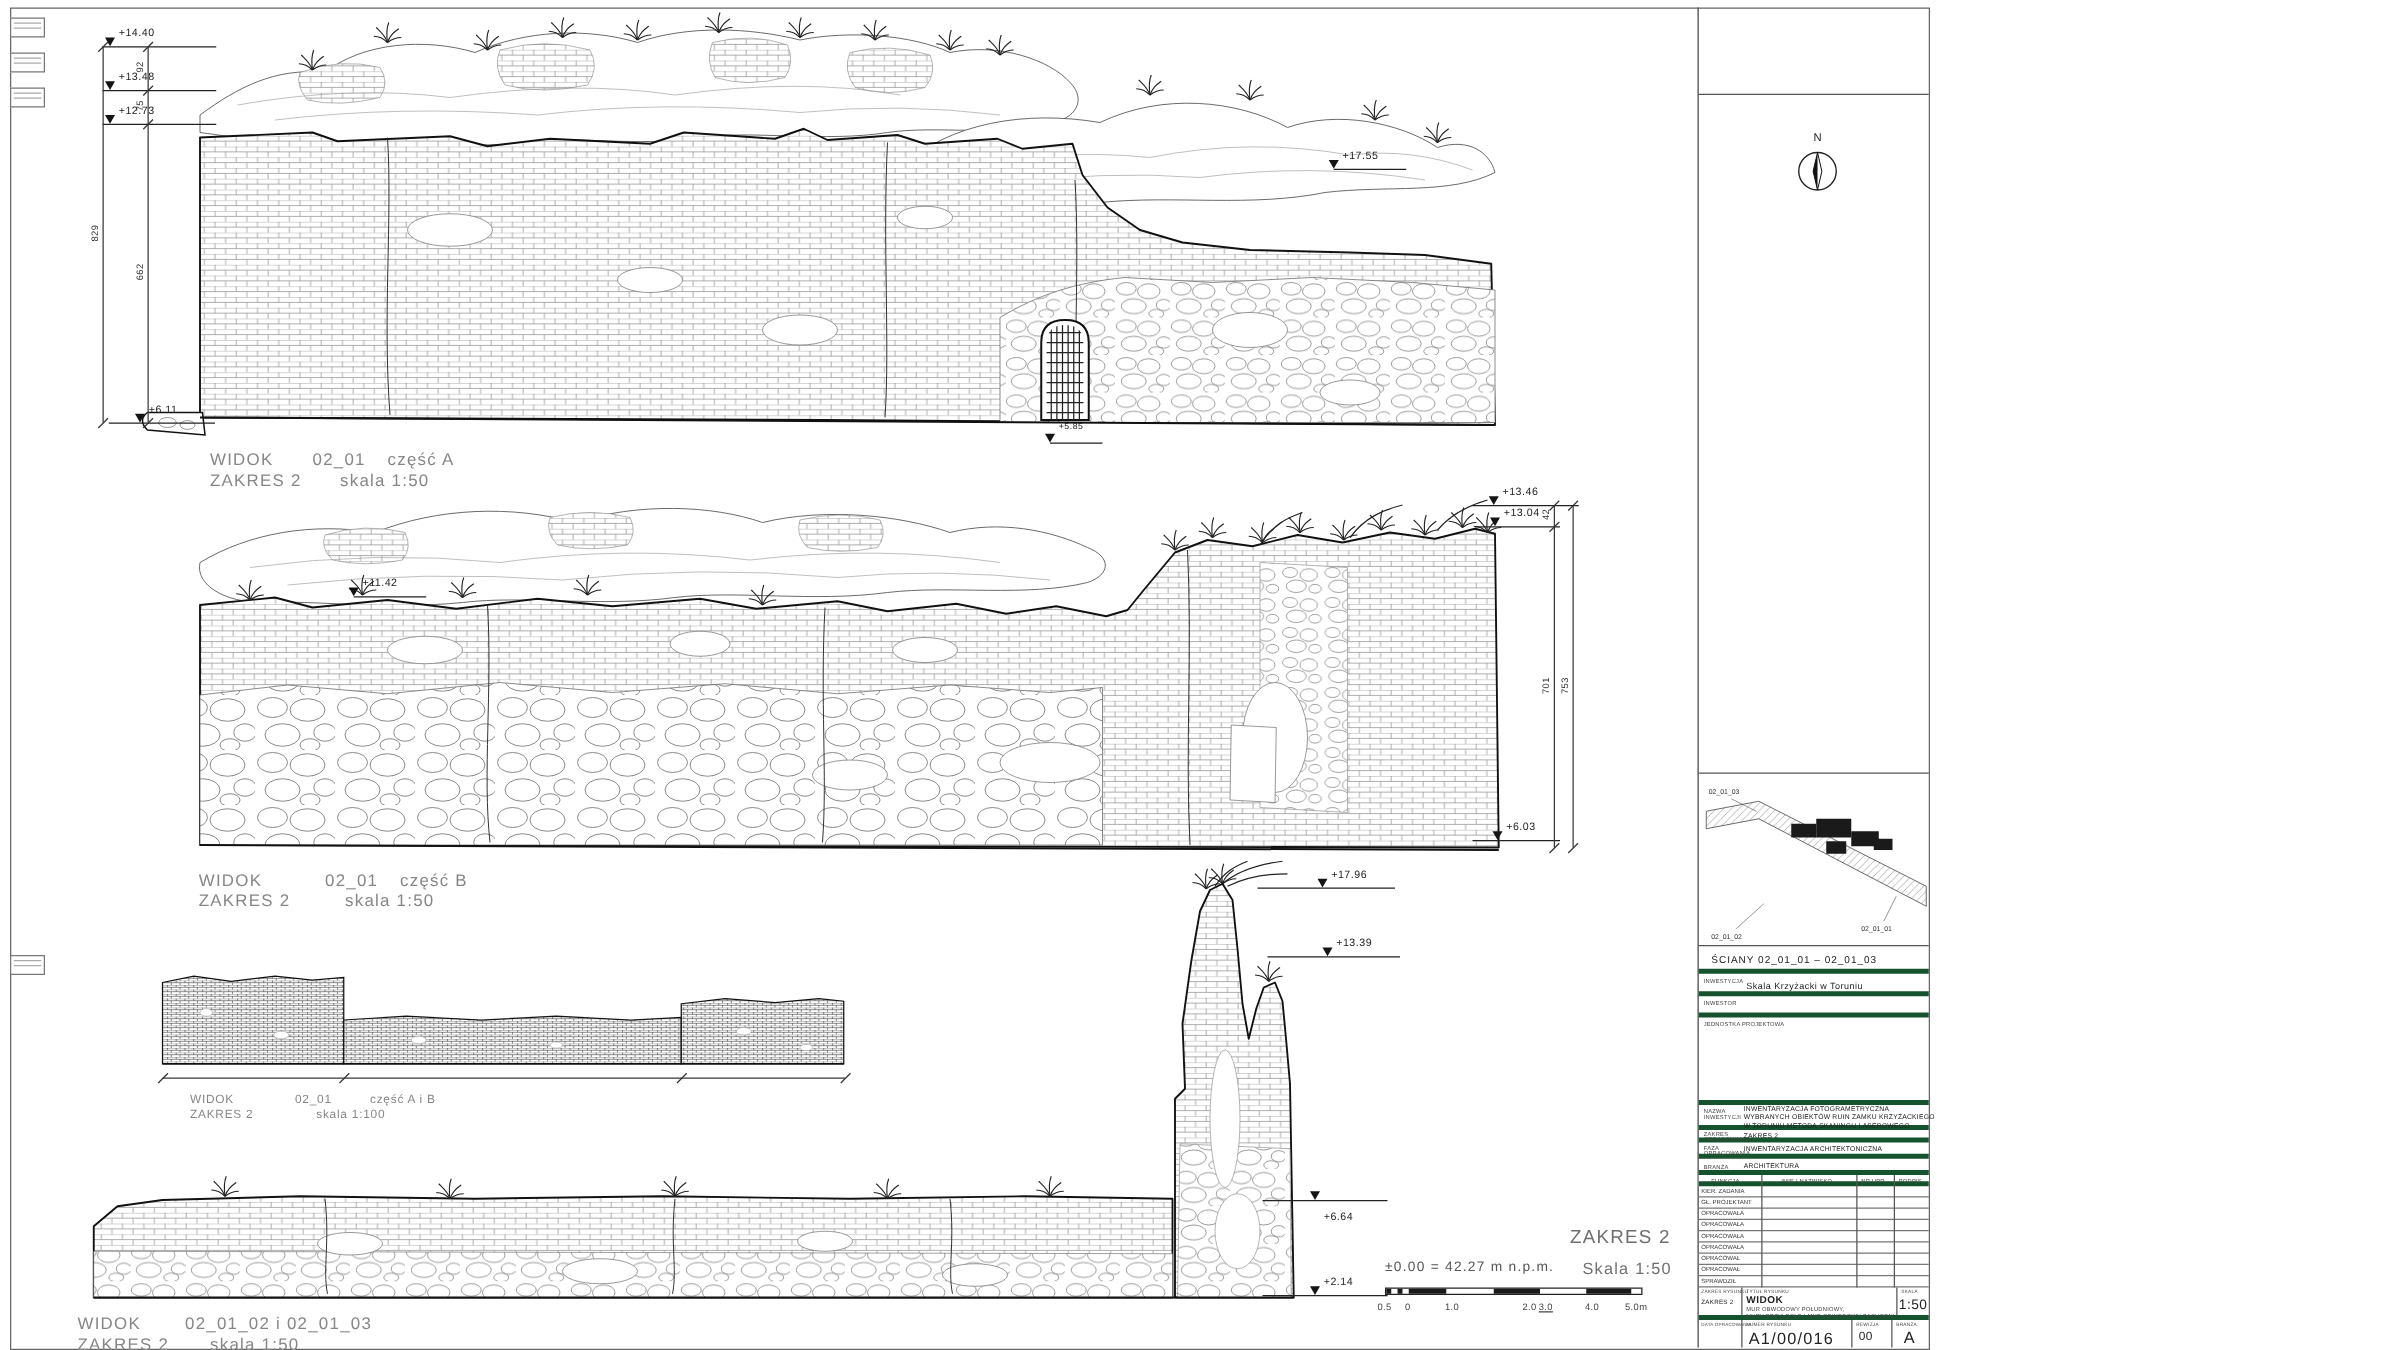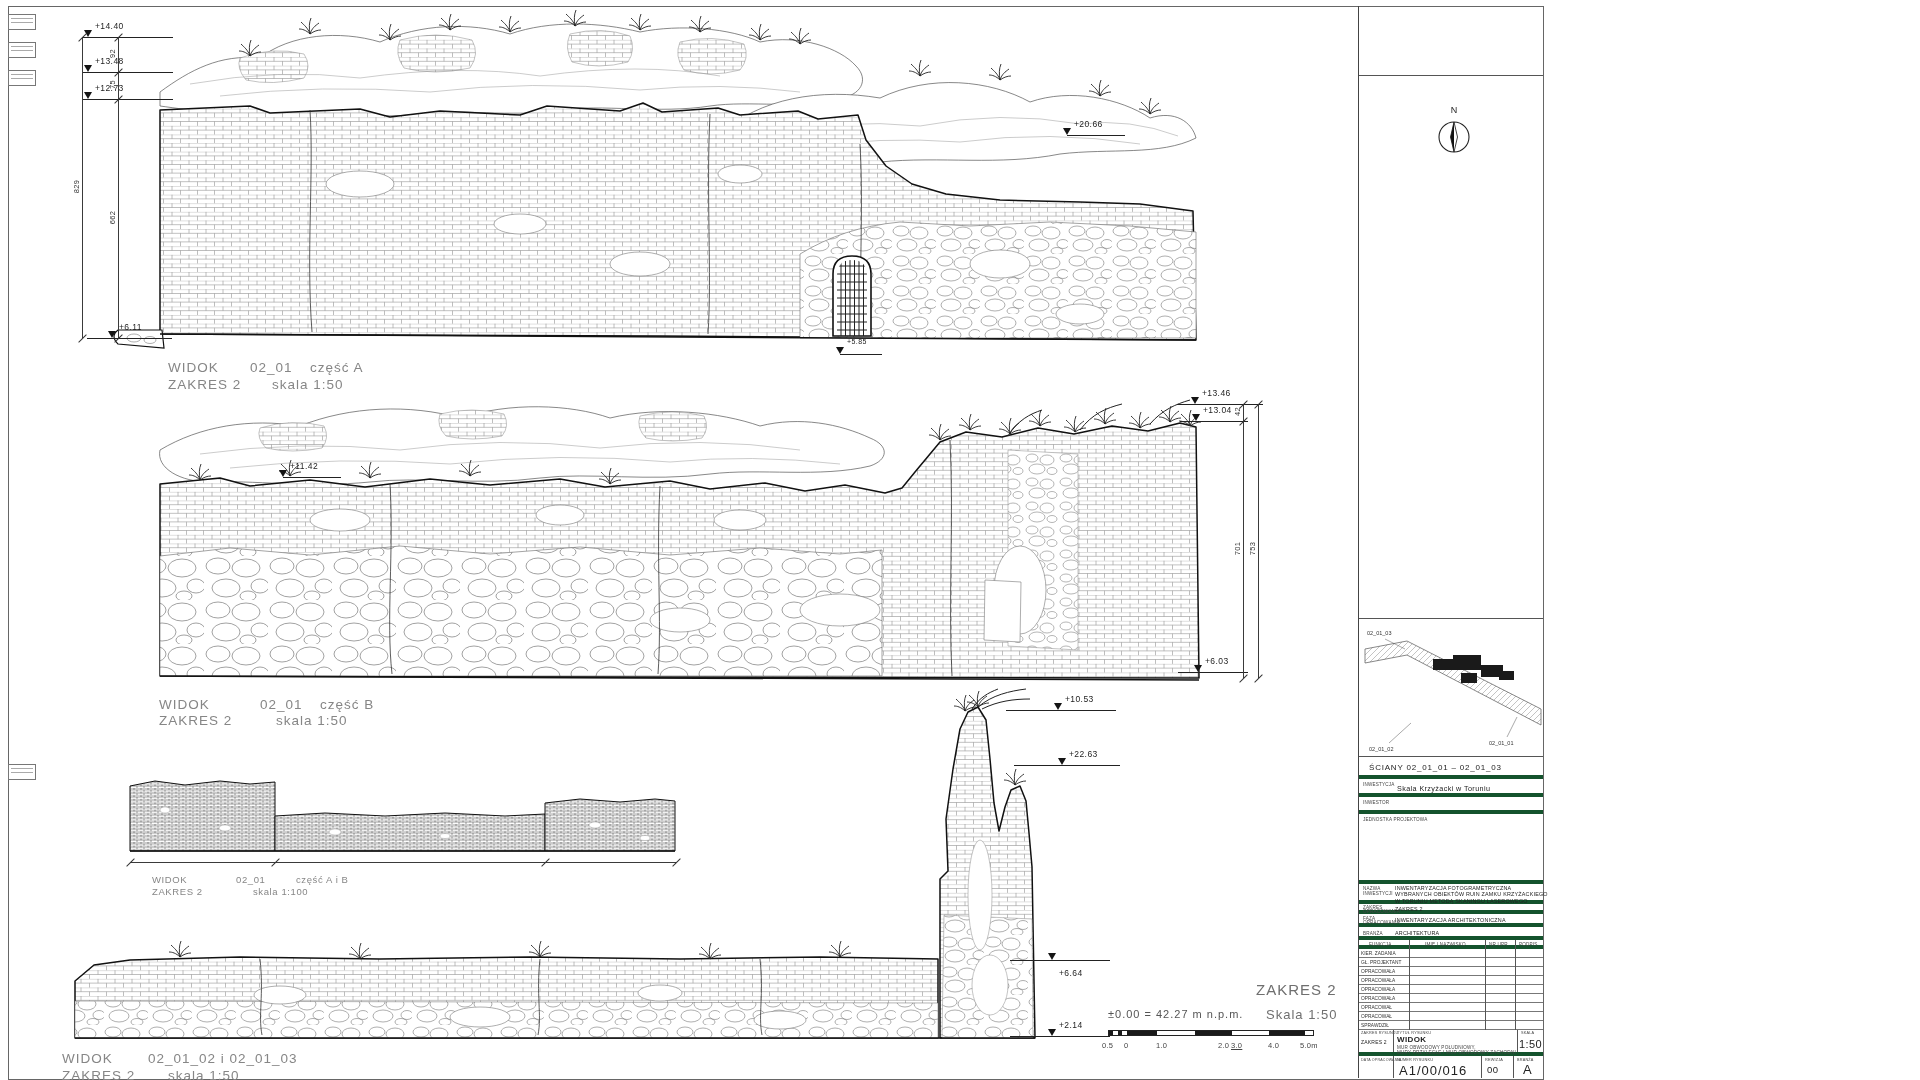--- a/index.html
+++ b/index.html
@@ -480,42 +480,42 @@
     <div class="tri" style="left: 83.5px; top: 65px;"></div>
     <div class="mlab" style="left: 95px; top: 56px;">+13.48</div>
     <div class="marker-line" style="left: 82px; top: 99px; width: 91px;"></div>
     <div class="tri" style="left: 83.5px; top: 92px;"></div>
     <div class="mlab" style="left: 95px; top: 83px;">+12.73</div>
     <div class="marker-line" style="left: 87px; top: 338px; width: 85px;"></div>
     <div class="tri" style="left: 107.5px; top: 331px;"></div>
     <div class="mlab" style="left: 119px; top: 322px;">+6.11</div>
     <div class="marker-line" style="left: 1067px; top: 135px; width: 58px;"></div>
     <div class="tri" style="left: 1062.5px; top: 128px;"></div>
-    <div class="mlab" style="left: 1074px; top: 119px;">+20.66</div>
+    <div class="mlab" style="left: 1074px; top: 119px;">+17.55</div>
     <div class="marker-line" style="left: 840px; top: 354px; width: 42px;"></div>
     <div class="tri" style="left: 835.5px; top: 347px;"></div>
     <div class="mlab" style="left: 847px; top: 338px; font-size: 7px;">+5.85</div>
     <div class="marker-line" style="left: 283px; top: 477px; width: 58px;"></div>
     <div class="tri" style="left: 278.5px; top: 470px;"></div>
     <div class="mlab" style="left: 290px; top: 461px;">+11.42</div>
     <div class="marker-line" style="left: 1177px; top: 404px; width: 86px;"></div>
     <div class="tri" style="left: 1190.5px; top: 397px;"></div>
     <div class="mlab" style="left: 1202px; top: 388px;">+13.46</div>
     <div class="marker-line" style="left: 1180px; top: 421px; width: 68px;"></div>
     <div class="tri" style="left: 1191.5px; top: 414px;"></div>
     <div class="mlab" style="left: 1203px; top: 405px;">+13.04</div>
     <div class="marker-line" style="left: 1178px; top: 672px; width: 70px;"></div>
     <div class="tri" style="left: 1193.5px; top: 665px;"></div>
     <div class="mlab" style="left: 1205px; top: 656px;">+6.03</div>
     <div class="marker-line" style="left: 1006px; top: 710px; width: 110px;"></div>
     <div class="tri" style="left: 1053.5px; top: 703px;"></div>
-    <div class="mlab" style="left: 1065px; top: 694px;">+10.53</div>
+    <div class="mlab" style="left: 1065px; top: 694px;">+17.96</div>
     <div class="marker-line" style="left: 1014px; top: 765px; width: 106px;"></div>
     <div class="tri" style="left: 1057.5px; top: 758px;"></div>
-    <div class="mlab" style="left: 1069px; top: 749px;">+22.63</div>
+    <div class="mlab" style="left: 1069px; top: 749px;">+13.39</div>
     <div class="marker-line" style="left: 1010px; top: 960px; width: 100px;"></div>
     <div class="tri" style="left: 1047.5px; top: 953px;"></div>
     <div class="mlab" style="left: 1059px; top: 944px; margin-top: 24px;">+6.64</div>
     <div class="marker-line" style="left: 1010px; top: 1036px; width: 100px;"></div>
     <div class="tri" style="left: 1047.5px; top: 1029px;"></div>
     <div class="mlab" style="left: 1059px; top: 1020px;">+2.14</div>
     <div class="dimline" style="left: 82px; top: 37px; height: 301px;"></div>
     <div class="tick" style="left: 77px; top: 36.5px;"></div>
     <div class="tick" style="left: 77px; top: 337.5px;"></div>
     <div class="dimnum" style="left: 61px; top: 182px;">829</div>

